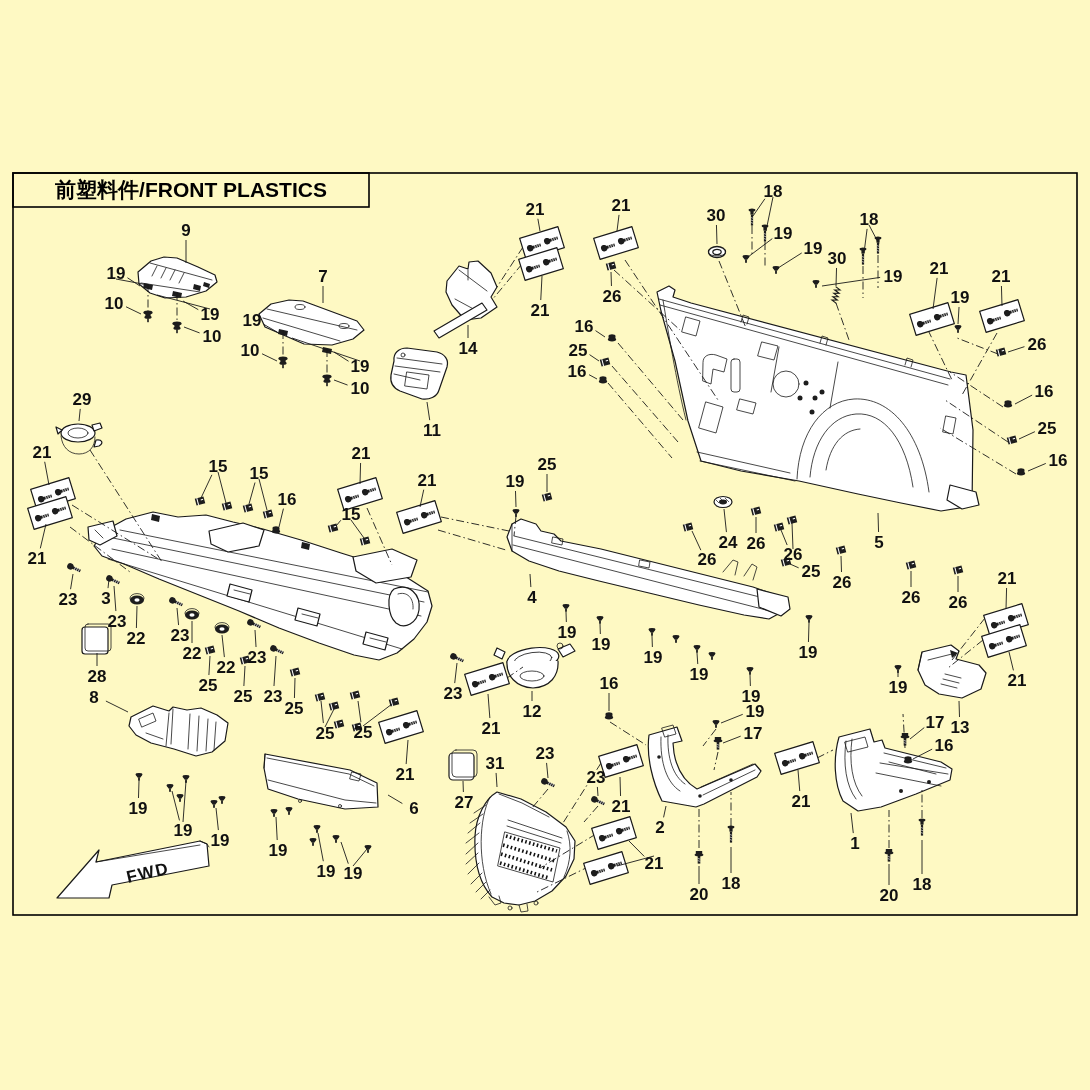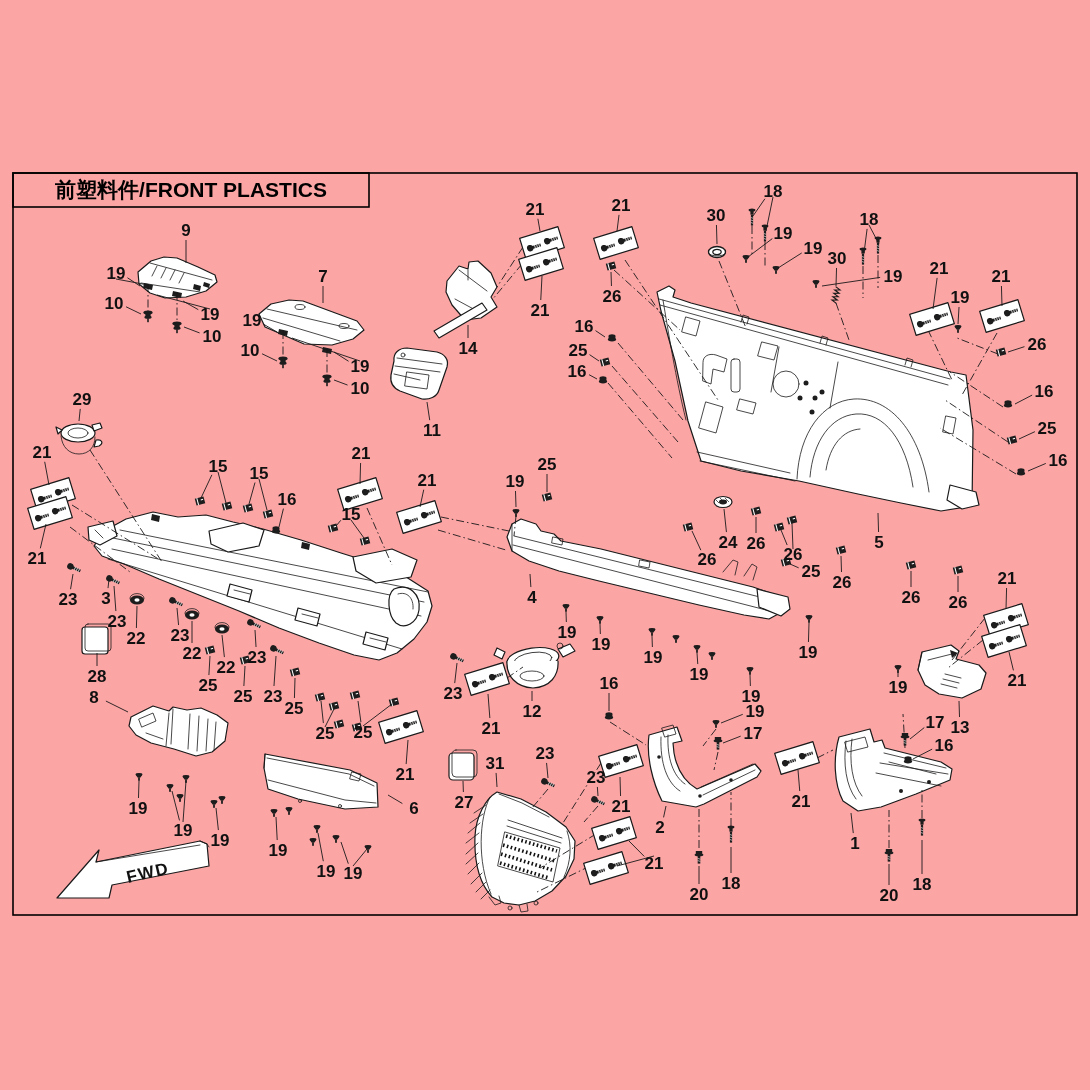--- a/index.html
+++ b/index.html
@@ -1,16 +1,16 @@
 <!DOCTYPE html>
 <html><head>
 <meta charset="utf-8">
 <style>
   html,body{margin:0;padding:0;background:#fff;}
-  .page{position:relative;width:1090px;height:1090px;background:#fca5a5;overflow:hidden;
+  .page{position:relative;width:1090px;height:1090px;background:#fef9c3;overflow:hidden;
         font-family:"Liberation Sans",sans-serif;}
   svg{display:block}
   .outline{fill:#fff;stroke:#1a1a1a;stroke-width:1.2;stroke-linejoin:round;stroke-linecap:round}
   .thin{fill:none;stroke:#1a1a1a;stroke-width:0.8;stroke-linejoin:round;stroke-linecap:round}
   .dark{fill:#1d1d1d;stroke:none}
   .dashdot{fill:none;stroke:#1a1a1a;stroke-width:0.9;stroke-dasharray:8 3 1.5 3}
   .leader{stroke:#1a1a1a;stroke-width:0.9}
   .callout{font:bold 17px "Liberation Sans",sans-serif;fill:#111;text-anchor:middle}
   .title-text{font:bold 21px "Liberation Sans",sans-serif;fill:#000;text-anchor:middle}
   .border-rect{fill:none;stroke:#000;stroke-width:1.6}

